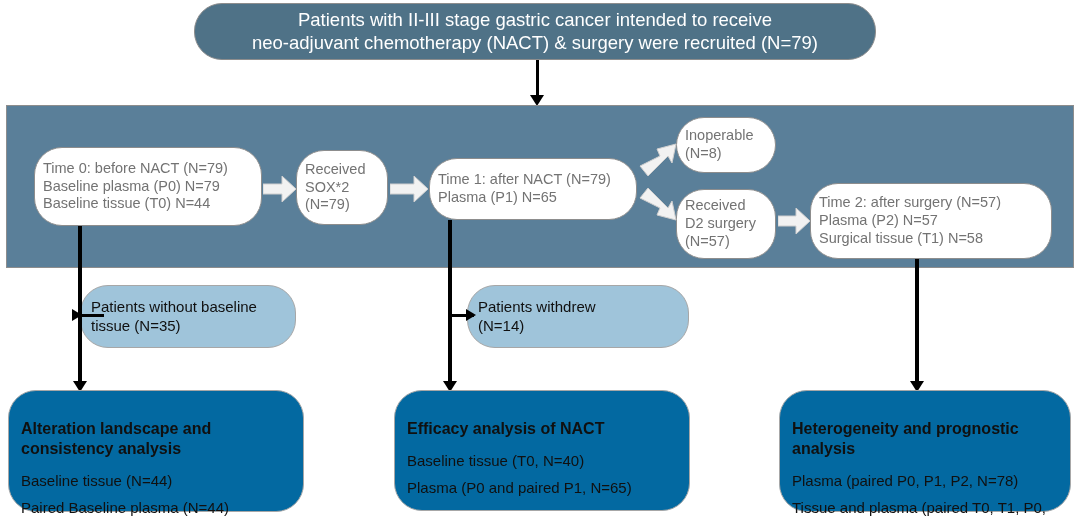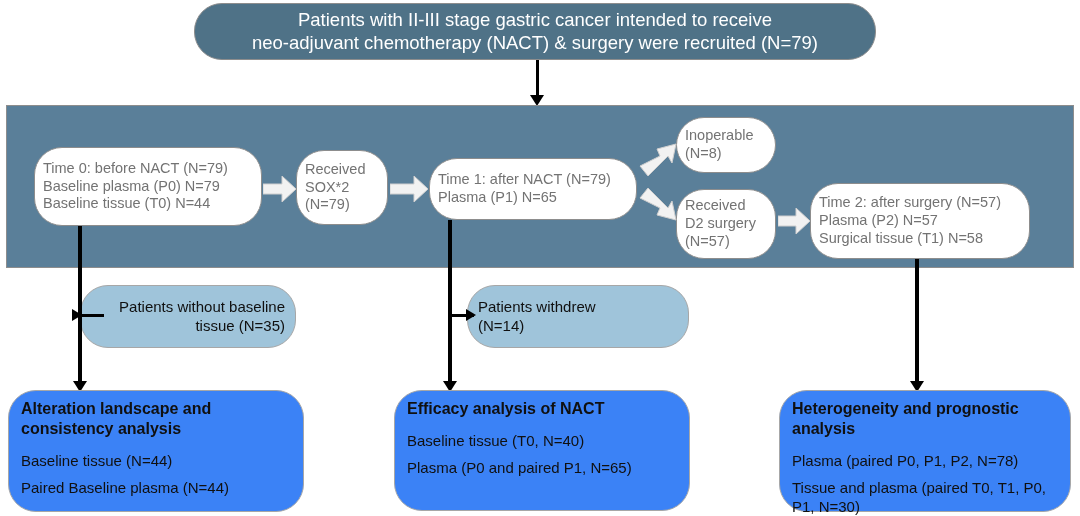--- a/index.html
+++ b/index.html
@@ -69,25 +69,25 @@
     font-size: 15px;
     display: flex;
     flex-direction: column;
     justify-content: center;
     padding: 6px 10px;
   }
   .mid-box .ln { white-space: nowrap; }
 
   
   .out-box {
-    background: #3b82f6;
+    background: #0369a1;
     border: 1px solid #a7a7a7;
     color: #101010;
     font-size: 15px;
-    padding: 8px 12px 10px 12px;
+    padding: 28px 12px 10px 12px;
   }
   .out-box .title {
     font-weight: bold;
     font-size: 16px;
     margin-bottom: 12px;
     line-height: 1.25;
   }
   .out-box .ln {
     margin-bottom: 7px;
     line-height: 1.3;
@@ -157,21 +157,21 @@
     <span class="ln">Inoperable</span>
     <span class="ln">(N=8)</span>
   </div>
 
   <div class="box white-box" style="left:676px; top:189px; width:100px; height:70px;">
     <span class="ln">Received</span>
     <span class="ln">D2 surgery</span>
     <span class="ln">(N=57)</span>
   </div>
 
-  <div class="box white-box" style="left:810px; top:183px; width:220px; height:76px;">
+  <div class="box white-box" style="left:810px; top:183px; width:242px; height:76px;">
     <span class="ln">Time 2: after surgery (N=57)</span>
     <span class="ln">Plasma (P2) N=57</span>
     <span class="ln">Surgical tissue (T1) N=58</span>
   </div>
 
   <div class="block-arrow" style="left:263px; top:176px;">
     <svg width="33" height="26" viewBox="0 0 33 26">
       <polygon points="0,8 19,8 19,0 33,13 19,26 19,18 0,18" fill="#f2f2f2" stroke="#cfcfcf" stroke-width="1"></polygon>
     </svg>
   </div>
@@ -193,21 +193,21 @@
       <polygon points="2,12 22,22 19,29 38,34 34,15 30,22 10,2" fill="#f2f2f2" stroke="#cfcfcf" stroke-width="1"></polygon>
     </svg>
   </div>
 
   <div class="block-arrow" style="left:778px; top:208px;">
     <svg width="32" height="26" viewBox="0 0 32 26">
       <polygon points="0,8 18,8 18,0 32,13 18,26 18,18 0,18" fill="#f2f2f2" stroke="#cfcfcf" stroke-width="1"></polygon>
     </svg>
   </div>
 
-  <div class="box mid-box" style="left:80px; top:285px; width:216px; height:63px;align-items:flex-end;">
+  <div class="box mid-box" style="left:80px; top:285px; width:216px; height:63px;">
     <span class="ln">Patients without baseline</span>
     <span class="ln">tissue (N=35)</span>
   </div>
 
   <div class="box mid-box" style="left:467px; top:285px; width:222px; height:63px;">
     <span class="ln">Patients withdrew</span>
     <span class="ln">(N=14)</span>
   </div>
 
   <div class="vline" style="left:78px; top:226px; width:4px; height:161px;"></div>

